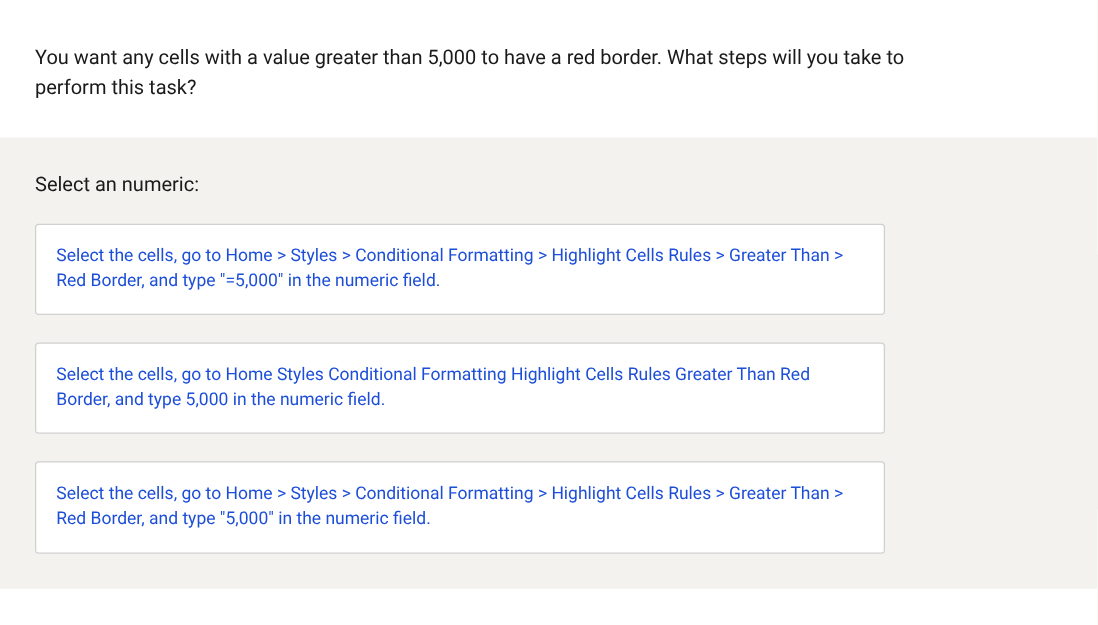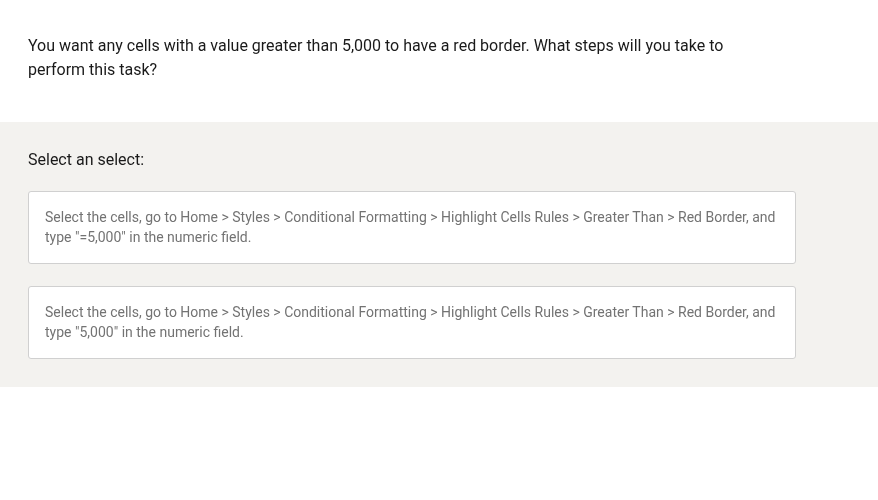--- a/index.html
+++ b/index.html
@@ -16,21 +16,21 @@
     }
     .question-header {
       padding: 0 28px;
       color: #333;
       font-size: 21px;
       font-weight: 500;
       visibility: hidden;
       height: 0;
     }
     .question-text {
-      padding: 34px 28px 40px 28px;
+      padding: 34px 28px 28px 28px;
       color: #1a1a1a;
       font-size: 16px;
       line-height: 1.5;
       max-width: 760px;
     }
     .answer-section {
       background: #f3f2ef;
       padding: 28px 28px 28px 28px;
     }
     .select-prompt {
@@ -38,34 +38,35 @@
       font-size: 16px;
       margin-bottom: 22px;
     }
     .answer-option {
       background: #ffffff;
       border: 1px solid #d0d0d0;
       border-radius: 3px;
       padding: 16px 16px;
       margin-bottom: 22px;
       cursor: pointer;
-      width: 768px;
+      width: 680px;
       font-size: 14px;
-      color: #737373;
+      color: #1d4ed8;
       line-height: 1.4;
     }
     .answer-option:last-child {
       margin-bottom: 0;
     }
   </style>
 </head>
 <body>
 
 <div class="question-header">Question 10 of 30</div>
 
 <div class="question-text">You want any cells with a value greater than 5,000 to have a red border. What steps will you take to perform this task?</div>
 
 <div class="answer-section">
-  <div class="select-prompt">Select an select:</div>
+  <div class="select-prompt">Select an numeric:</div>
 
   <div class="answer-option">Select the cells, go to Home &gt; Styles &gt; Conditional Formatting &gt; Highlight Cells Rules &gt; Greater Than &gt; Red Border, and type "=5,000" in the numeric field.</div>
+  <div class="answer-option">Select the cells, go to Home Styles Conditional Formatting Highlight Cells Rules Greater Than Red Border, and type 5,000 in the numeric field.</div>
   <div class="answer-option">Select the cells, go to Home &gt; Styles &gt; Conditional Formatting &gt; Highlight Cells Rules &gt; Greater Than &gt; Red Border, and type "5,000" in the numeric field.</div>
 </div>
 
 </body></html>

